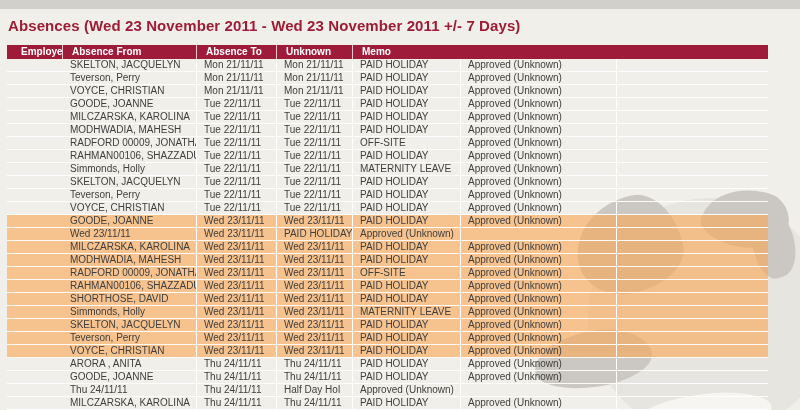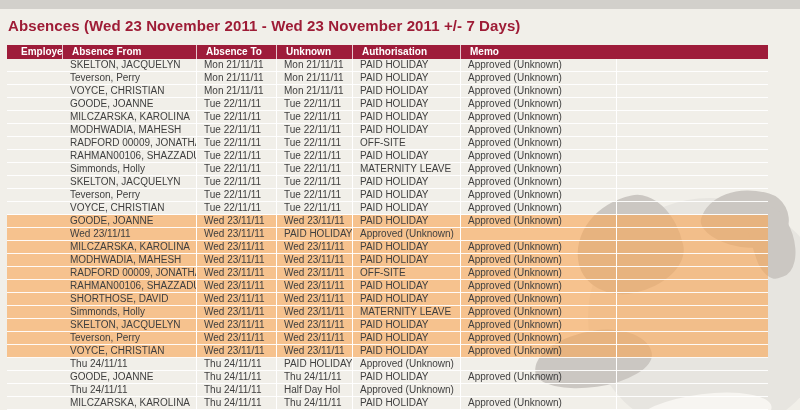--- a/index.html
+++ b/index.html
@@ -112,21 +112,20 @@
 </div>
 
 <div class="title">Absences (Wed 23 November 2011 - Wed 23 November 2011 +/- 7 Days)</div>
 
 <div class="table">
   <div class="thead">
     <div class="hcell c-id">Employee ID</div>
     <div class="hcell c-from">Absence From</div>
     <div class="hcell c-to">Absence To</div>
     <div class="hcell c-absence">Unknown</div>
-    <div class="hcell c-authorisation">Authorisation</div>
     <div class="hcell c-memo">Memo</div>
   </div>
   <div class="tbody" id="tbody">
       <div class="row">
         <div class="cell c-id">410</div>
         <div class="cell c-employee">SKELTON, JACQUELYN</div>
         <div class="cell c-from">Mon 21/11/11</div>
         <div class="cell c-to">Mon 21/11/11</div>
         <div class="cell c-absence">PAID HOLIDAY</div>
         <div class="cell c-authorisation">Approved (Unknown)</div>
@@ -324,20 +323,21 @@
         <div class="cell c-id">80</div>
         <div class="cell c-employee">VOYCE, CHRISTIAN</div>
         <div class="cell c-from">Wed 23/11/11</div>
         <div class="cell c-to">Wed 23/11/11</div>
         <div class="cell c-absence">PAID HOLIDAY</div>
         <div class="cell c-authorisation">Approved (Unknown)</div>
         <div class="cell c-memo"></div>
       </div>
       <div class="row">
         <div class="cell c-id">428</div>
+        <div class="cell c-employee">ARORA , ANITA</div>
         <div class="cell c-from">Thu 24/11/11</div>
         <div class="cell c-to">Thu 24/11/11</div>
         <div class="cell c-absence">PAID HOLIDAY</div>
         <div class="cell c-authorisation">Approved (Unknown)</div>
         <div class="cell c-memo"></div>
       </div>
       <div class="row">
         <div class="cell c-id">399</div>
         <div class="cell c-employee">GOODE, JOANNE</div>
         <div class="cell c-from">Thu 24/11/11</div>

